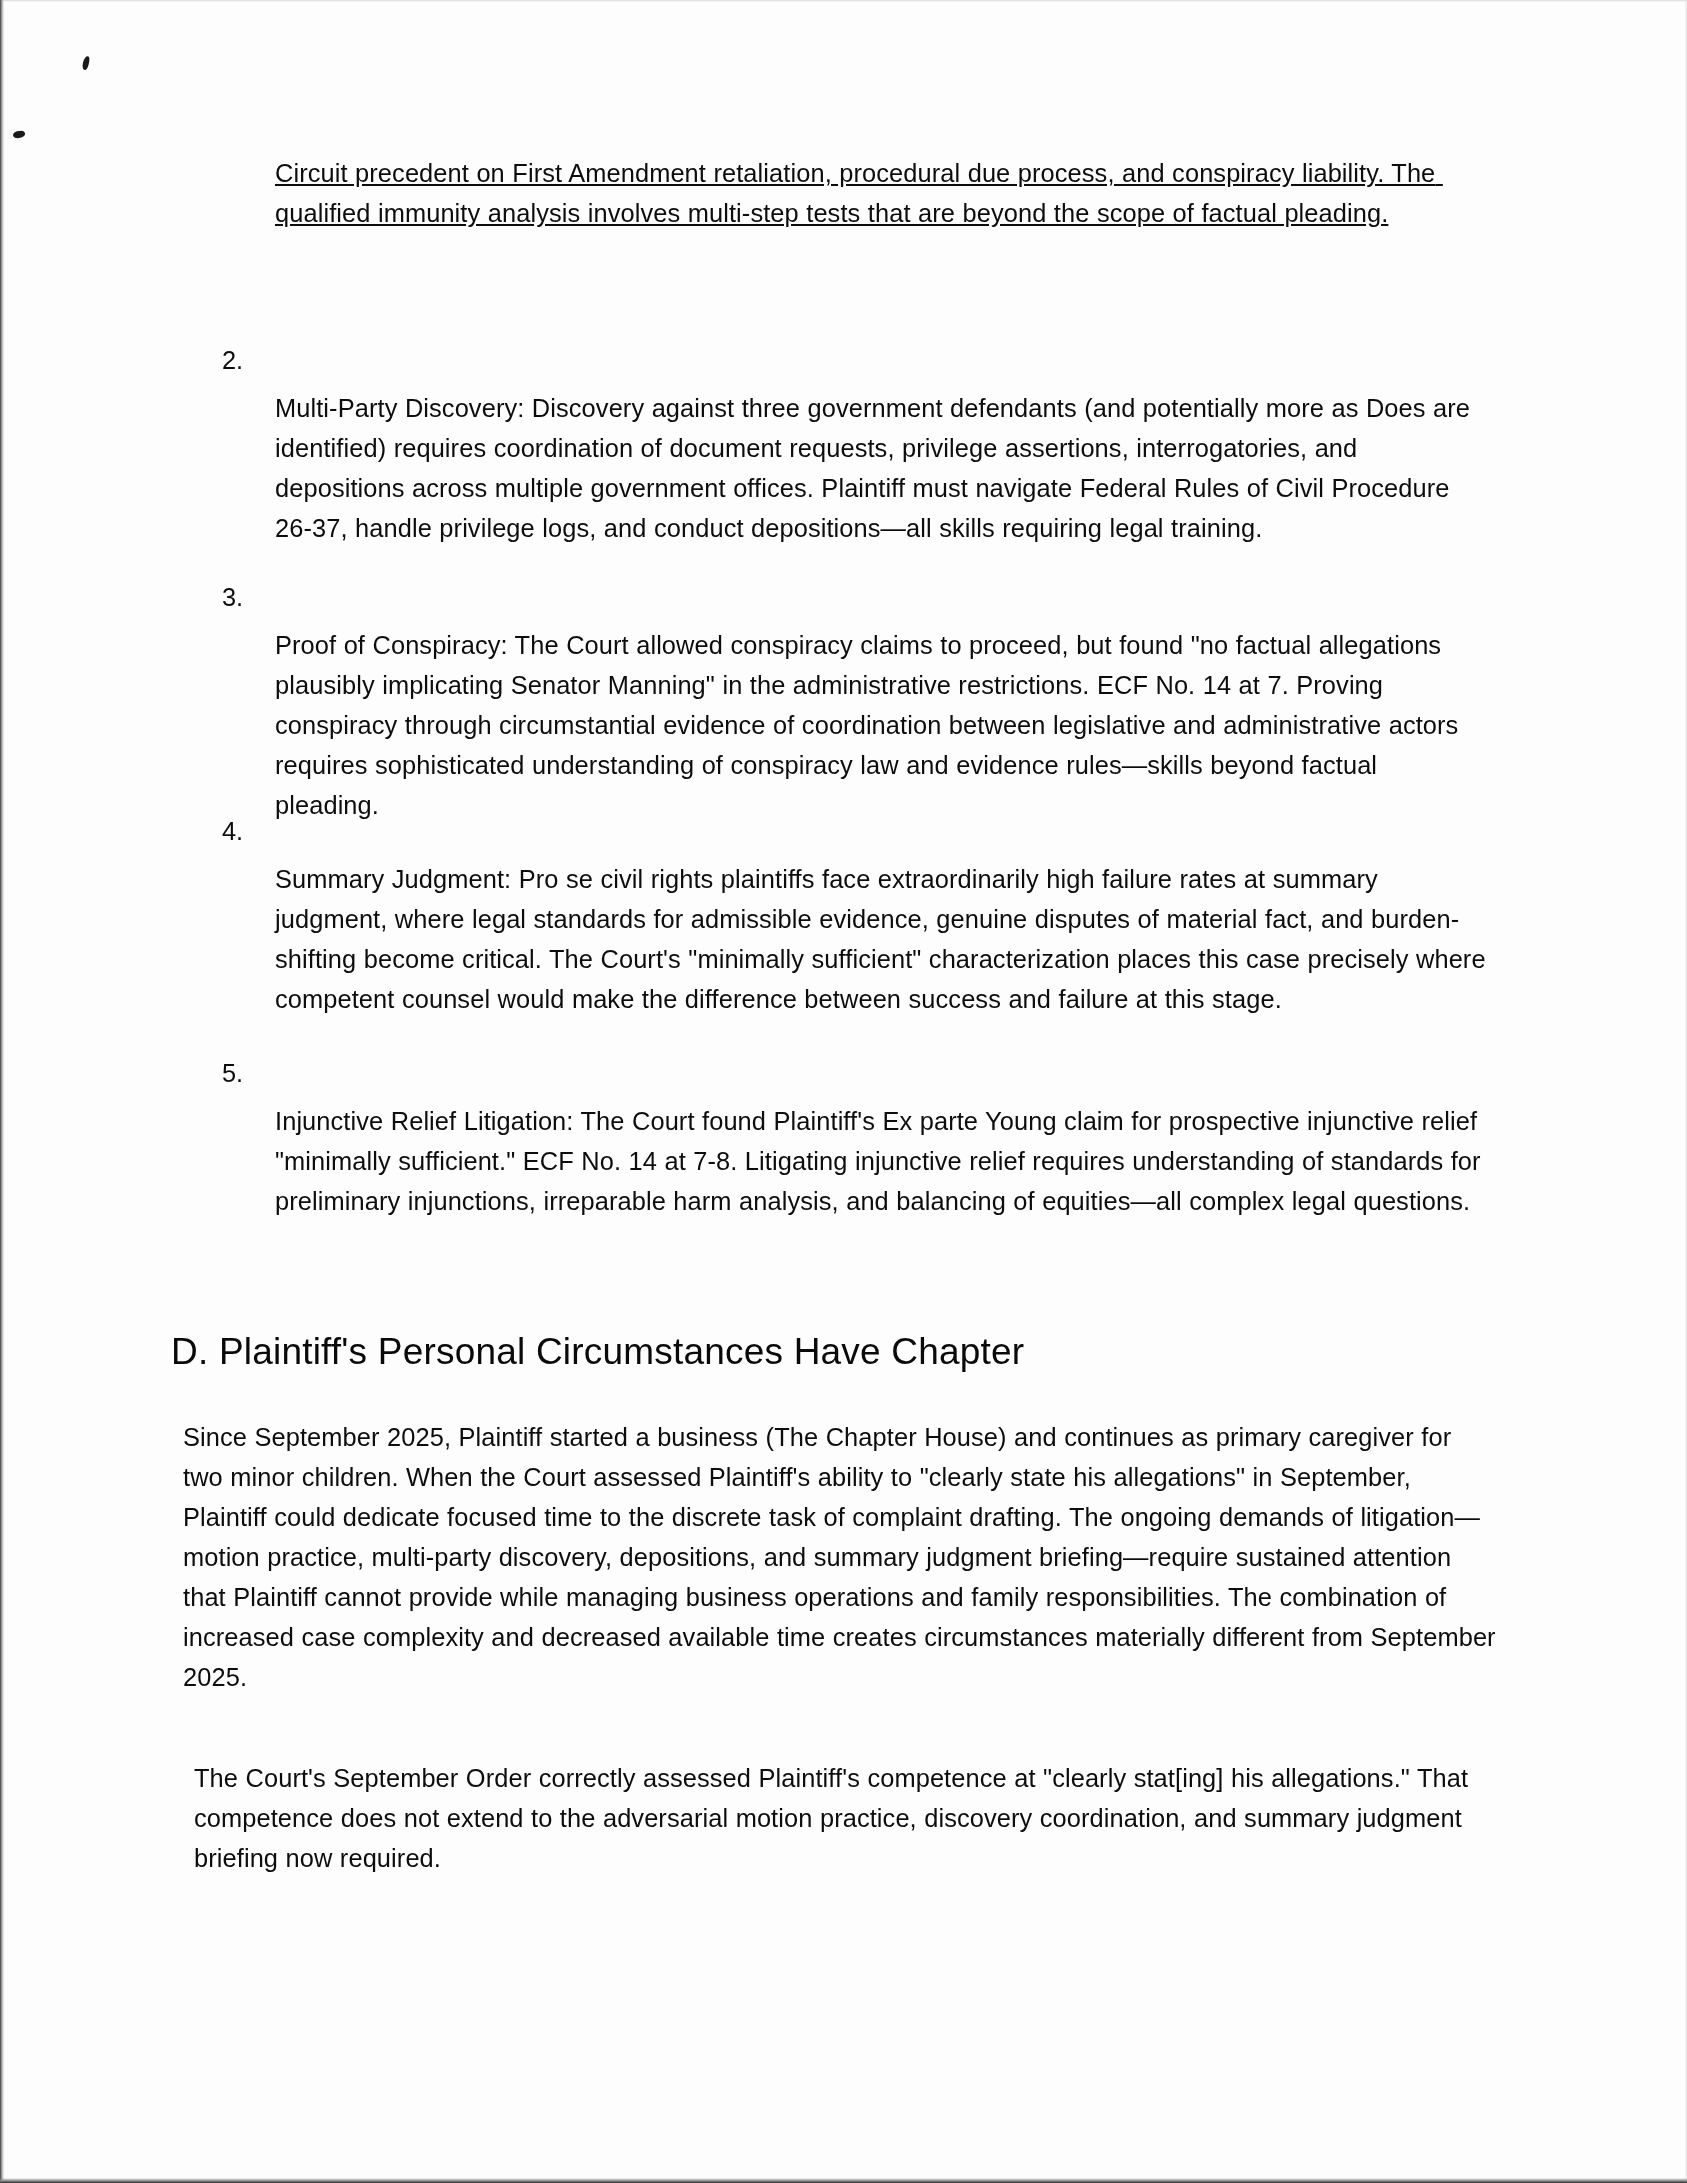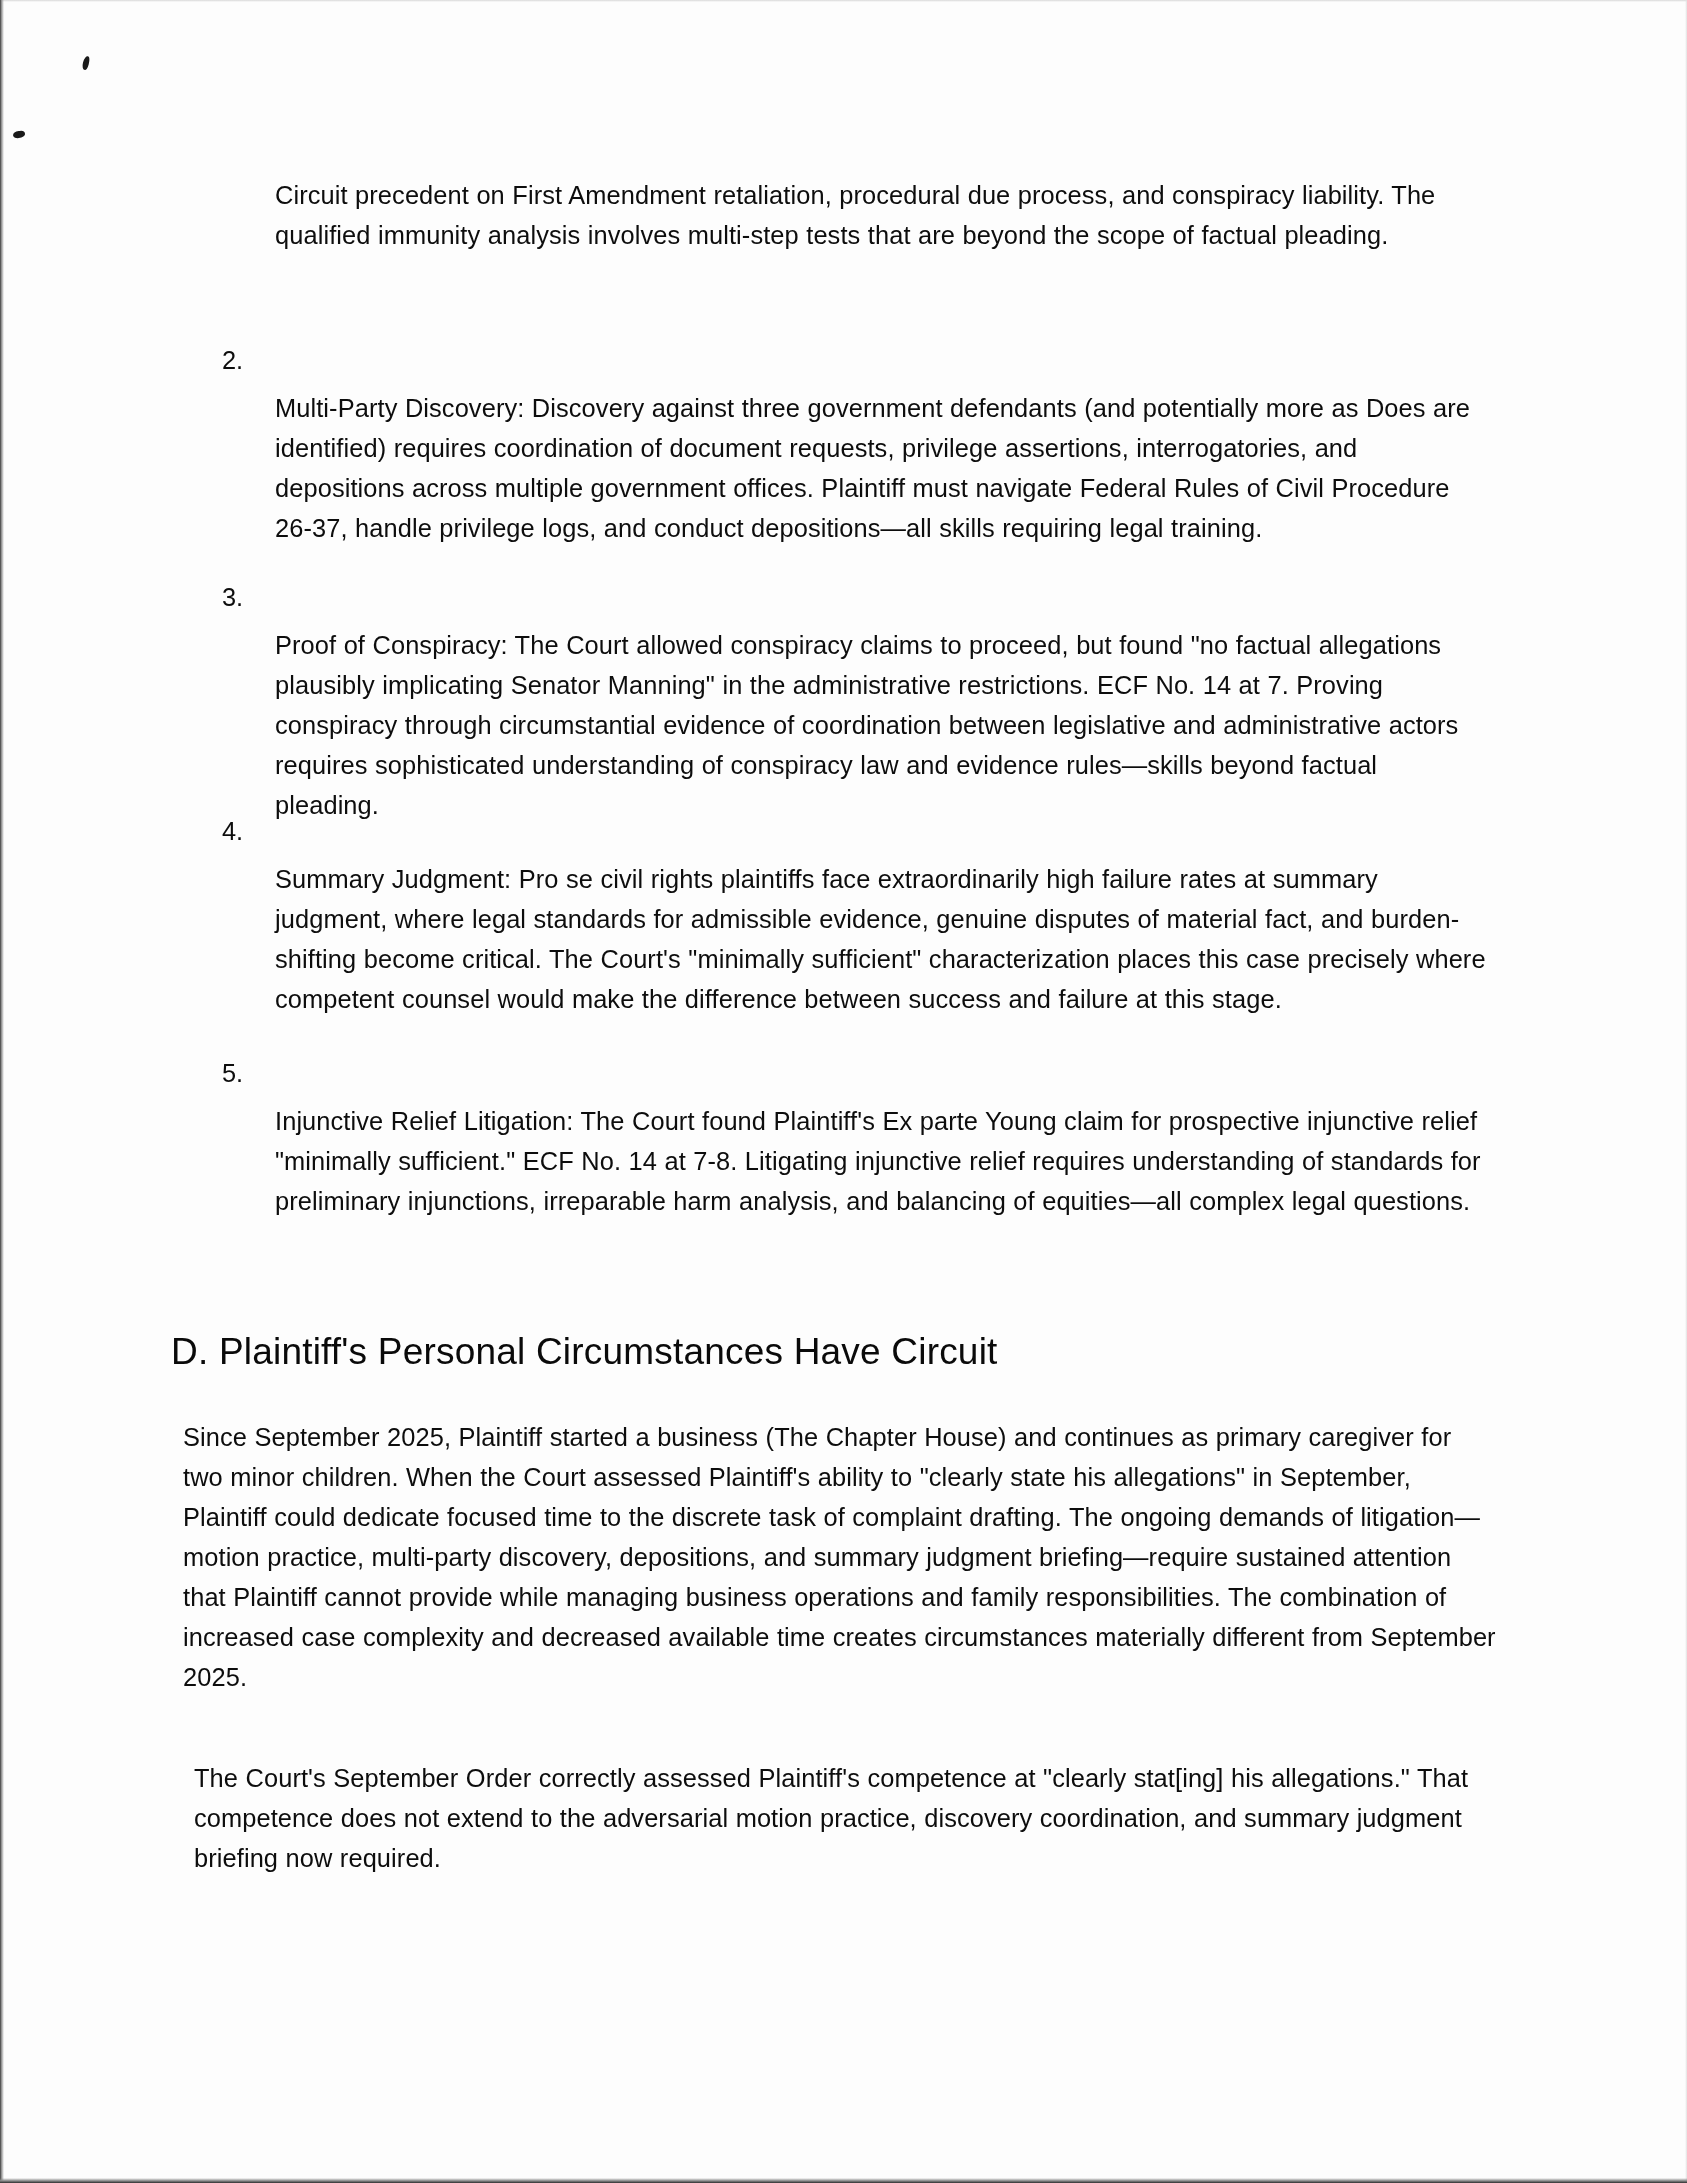--- a/index.html
+++ b/index.html
@@ -83,21 +83,22 @@
     letter-spacing: 0.1px;
     text-align: left;
     white-space: pre-wrap;
     word-spacing: 0.3px;
   }
 
   
   .cont-para {
     left: 275px;
     width: 1210px;
-    top: 175px;
+    top: 153px;
+    text-decoration: underline;
   }
 
   
   .li-row {
     position: absolute;
     left: 222px;
     width: 1266px;
     display: flex;
     align-items: flex-start;
   }
@@ -173,21 +174,21 @@
     <div class="li-row li-4">
       <div class="li-num">4.</div>
       <div class="li-text">Summary Judgment: Pro se civil rights plaintiffs face extraordinarily high failure rates at summary judgment, where legal standards for admissible evidence, genuine disputes of material fact, and burden-shifting become critical. The Court's "minimally sufficient" characterization places this case precisely where competent counsel would make the difference between success and failure at this stage.</div>
     </div>
 
     <div class="li-row li-5">
       <div class="li-num">5.</div>
       <div class="li-text">Injunctive Relief Litigation: The Court found Plaintiff's Ex parte Young claim for prospective injunctive relief "minimally sufficient." ECF No. 14 at 7-8. Litigating injunctive relief requires understanding of standards for preliminary injunctions, irreparable harm analysis, and balancing of equities—all complex legal questions.</div>
     </div>
 
-    <h2 class="section-heading">D. Plaintiff's Personal Circumstances Have Circuit</h2>
+    <h2 class="section-heading">D. Plaintiff's Personal Circumstances Have Chapter</h2>
 
     <div class="para body-para body-1">Since September 2025, Plaintiff started a business (The Chapter House) and continues as primary caregiver for two minor children. When the Court assessed Plaintiff's ability to "clearly state his allegations" in September, Plaintiff could dedicate focused time to the discrete task of complaint drafting. The ongoing demands of litigation—motion practice, multi-party discovery, depositions, and summary judgment briefing—require sustained attention that Plaintiff cannot provide while managing business operations and family responsibilities. The combination of increased case complexity and decreased available time creates circumstances materially different from September 2025.</div>
 
     <div class="para body-para body-2">The Court's September Order correctly assessed Plaintiff's competence at "clearly stat[ing] his allegations." That competence does not extend to the adversarial motion practice, discovery coordination, and summary judgment briefing now required.</div>
 
   </div>
 </div>
 
 
 </body></html>

